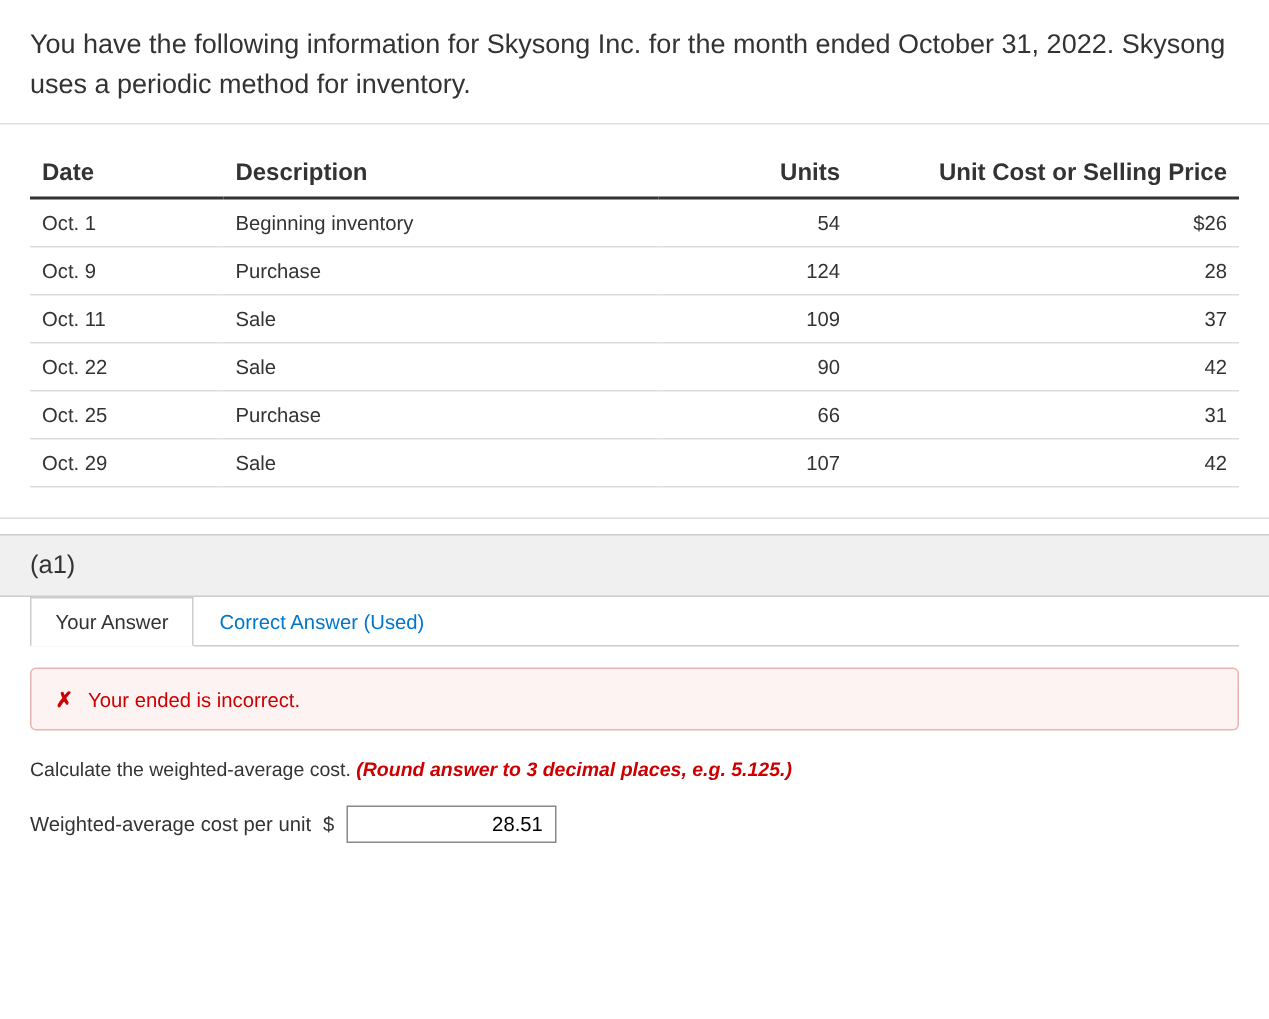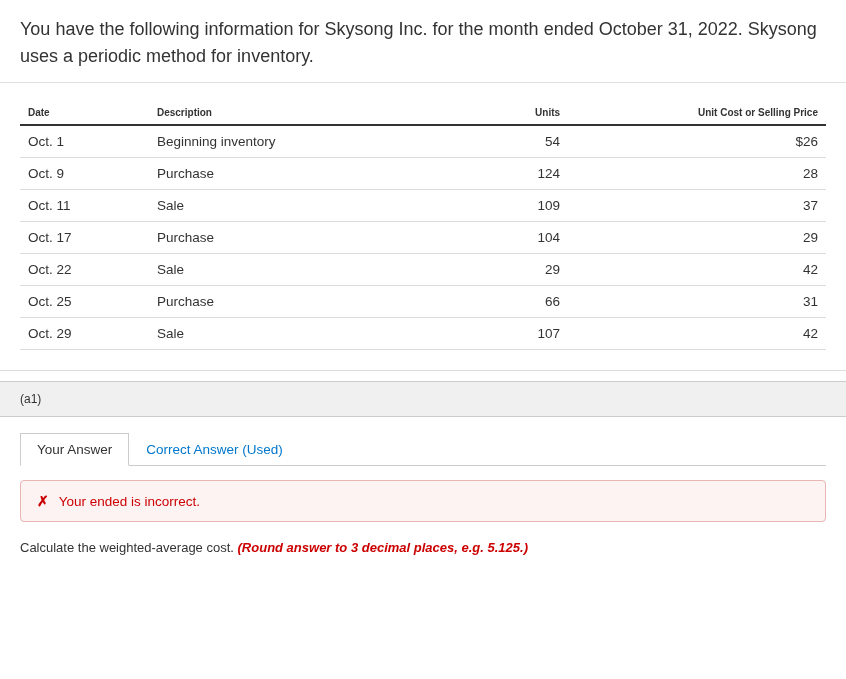--- a/index.html
+++ b/index.html
@@ -30,21 +30,21 @@
     }
 
     thead tr {
       border-bottom: 2px solid #333;
     }
 
     thead th {
       padding: 6px 8px;
       text-align: left;
       font-weight: 600;
-      font-size: 10px;
+      font-size: 16px;
     }
 
     thead th.units-col {
       text-align: right;
     }
 
     thead th.price-col {
       text-align: right;
     }
 
@@ -58,30 +58,30 @@
     }
 
     .td-date { width: 80px; }
     .td-desc { width: 180px; }
     .td-units { text-align: right; width: 80px; }
     .td-price { text-align: right; width: 160px; }
 
     .section-label {
       background: #f0f0f0;
       padding: 10px 20px;
-      font-size: 12px;
+      font-size: 17px;
       font-weight: 500;
       color: #333;
       border-top: 1px solid #ccc;
       border-bottom: 1px solid #ccc;
       margin-top: 10px;
     }
 
     .answer-section {
-      padding: 16px 20px 20px 20px;
+      padding: 0 20px 20px 20px;
     }
 
     .tabs {
       display: flex;
       border-bottom: 1px solid #ccc;
       margin-bottom: 14px;
     }
 
     .tab {
       padding: 8px 16px;
@@ -193,29 +193,23 @@
       <td class="td-units">124</td>
       <td class="td-price">28</td>
     </tr>
         <tr>
       <td class="td-date">Oct. 11</td>
       <td class="td-desc">Sale</td>
       <td class="td-units">109</td>
       <td class="td-price">37</td>
     </tr>
         <tr>
-      <td class="td-date">Oct. 17</td>
-      <td class="td-desc">Purchase</td>
-      <td class="td-units">104</td>
-      <td class="td-price">29</td>
-    </tr>
-        <tr>
       <td class="td-date">Oct. 22</td>
       <td class="td-desc">Sale</td>
-      <td class="td-units">29</td>
+      <td class="td-units">90</td>
       <td class="td-price">42</td>
     </tr>
         <tr>
       <td class="td-date">Oct. 25</td>
       <td class="td-desc">Purchase</td>
       <td class="td-units">66</td>
       <td class="td-price">31</td>
     </tr>
         <tr>
       <td class="td-date">Oct. 29</td>
@@ -243,13 +237,18 @@
   <div class="error-box">
     <span class="error-icon">✗</span>
     <span>Your ended is incorrect.</span>
   </div>
 
   <div class="instruction-text">
     <span>Calculate the weighted-average cost.</span>
     <strong>(Round answer to 3 decimal places, e.g. 5.125.)</strong>
   </div>
 
+  <div class="input-row">
+    <span class="input-label">Weighted-average cost per unit</span>
+    <span class="dollar-sign">$</span>
+    <input class="answer-input" type="text" value="28.51" style="">
+  </div>
 </div>
 
 </body></html>

